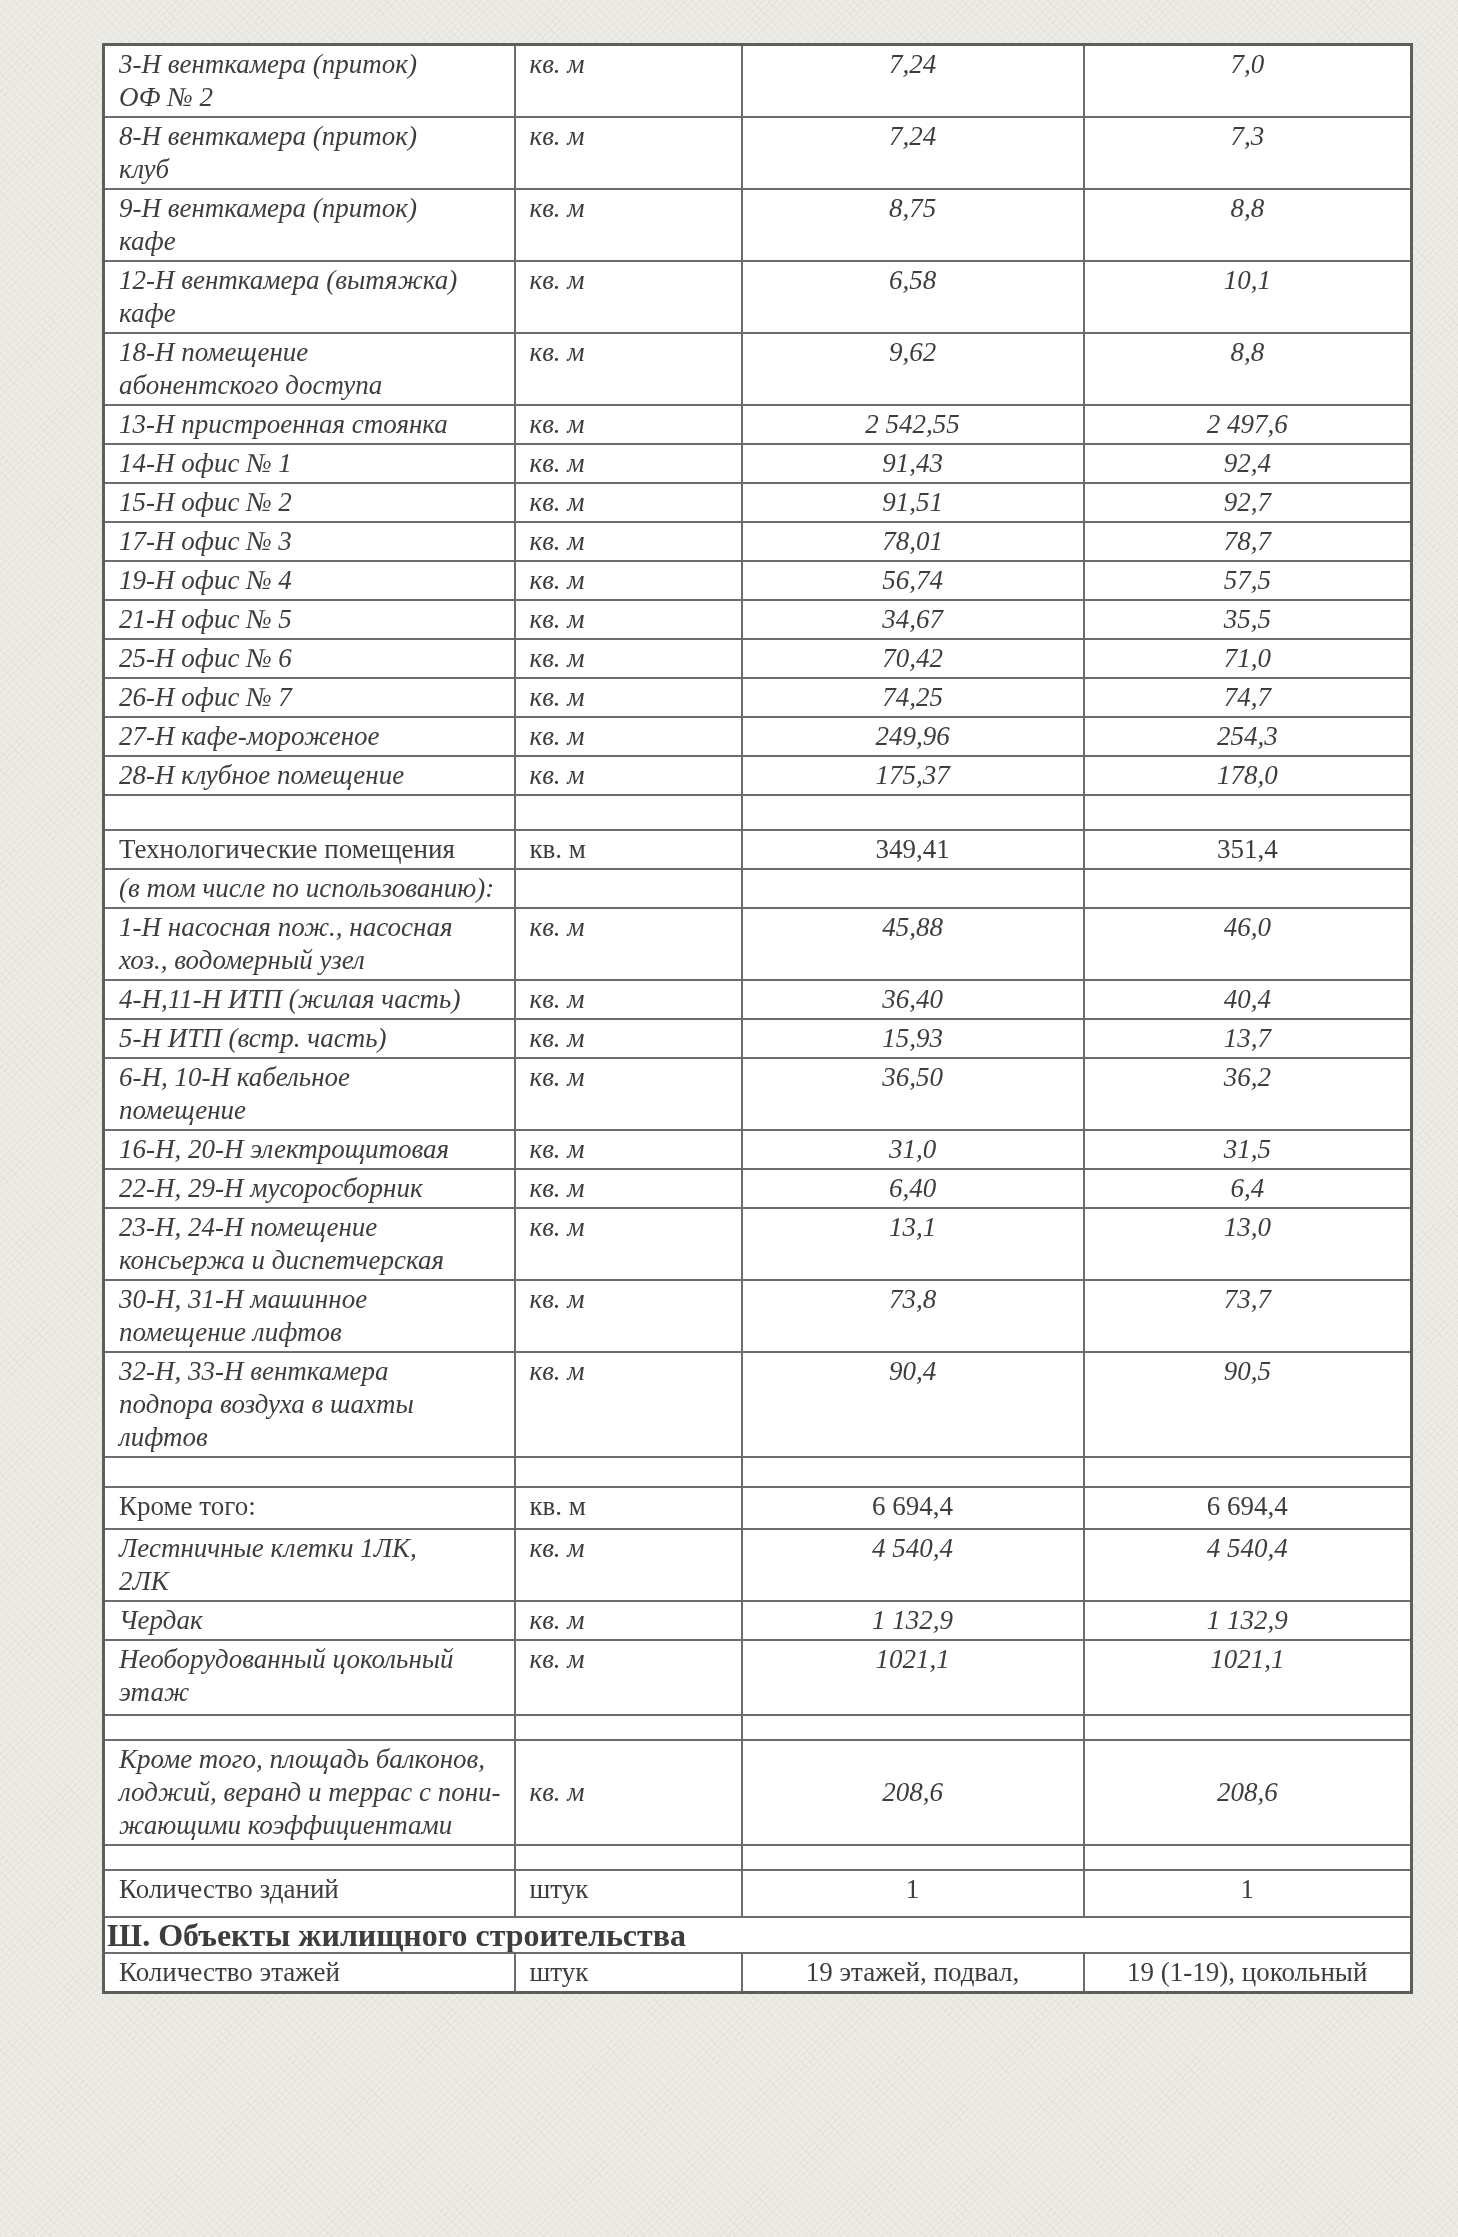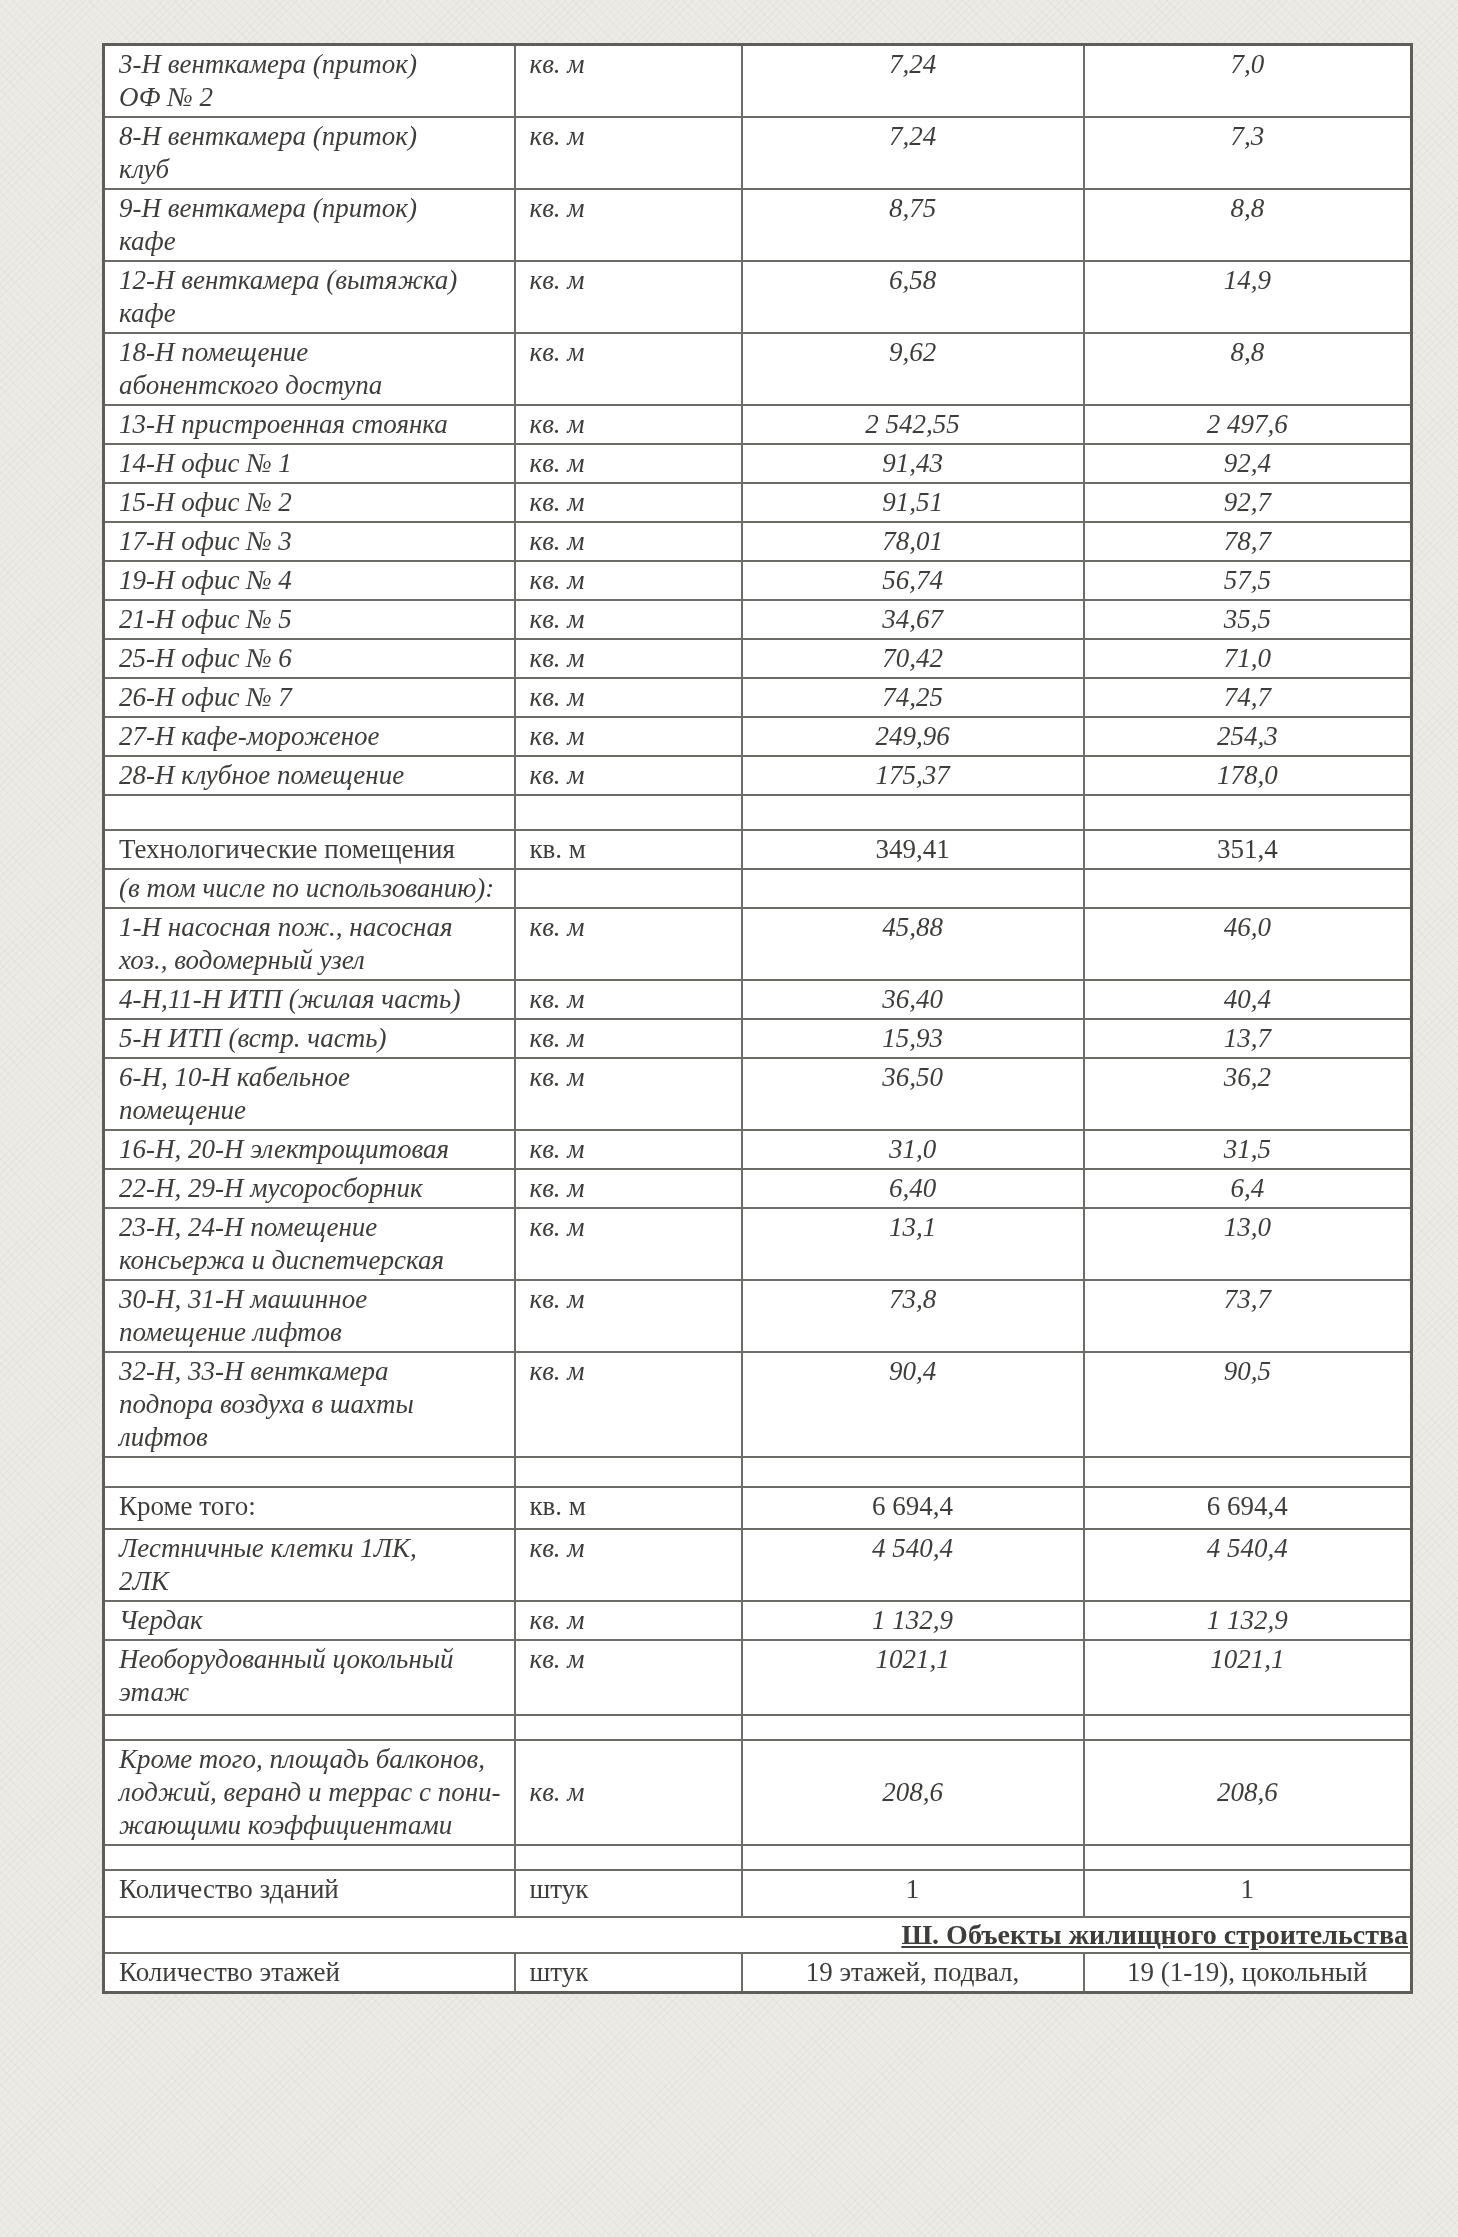--- a/index.html
+++ b/index.html
@@ -35,24 +35,23 @@
     vertical-align:top;
     padding:2px 8px 2px 14px;
     white-space:pre-line;
     overflow:hidden;
     box-sizing:border-box;
   }
   td.c-val{text-align:center;padding-left:4px;padding-right:4px;}
   td.it{font-style:italic;}
   td.vm{vertical-align:middle;}
   td.section{
-    font-style:normal;font-weight:bold;text-align:right;
-    font-size:28px;line-height:30px;padding:2px;
+    font-style:normal;font-weight:bold;text-align:left;
+    font-size:32px;line-height:30px;padding:2px;
     vertical-align:middle;
-    text-decoration:underline;
   }
 </style>
 </head>
 <body>
 
 <div class="paper">
   <table class="doc">
     <colgroup>
       <col class="c1">
         <col class="c2">
@@ -79,21 +78,21 @@
 кафе</td>
           <td class="c-unit it">кв. м</td>
           <td class="c-val it">8,75</td>
           <td class="c-val it">8,8</td>
         </tr>
         <tr style="height: 71px;">
           <td class="c-label it">12-Н венткамера (вытяжка)
 кафе</td>
           <td class="c-unit it">кв. м</td>
           <td class="c-val it">6,58</td>
-          <td class="c-val it">14,9</td>
+          <td class="c-val it">10,1</td>
         </tr>
         <tr style="height: 69px;">
           <td class="c-label it">18-Н помещение
 абонентского доступа</td>
           <td class="c-unit it">кв. м</td>
           <td class="c-val it">9,62</td>
           <td class="c-val it">8,8</td>
         </tr>
         <tr style="height: 36px;">
           <td class="c-label it">13-Н пристроенная стоянка</td>

